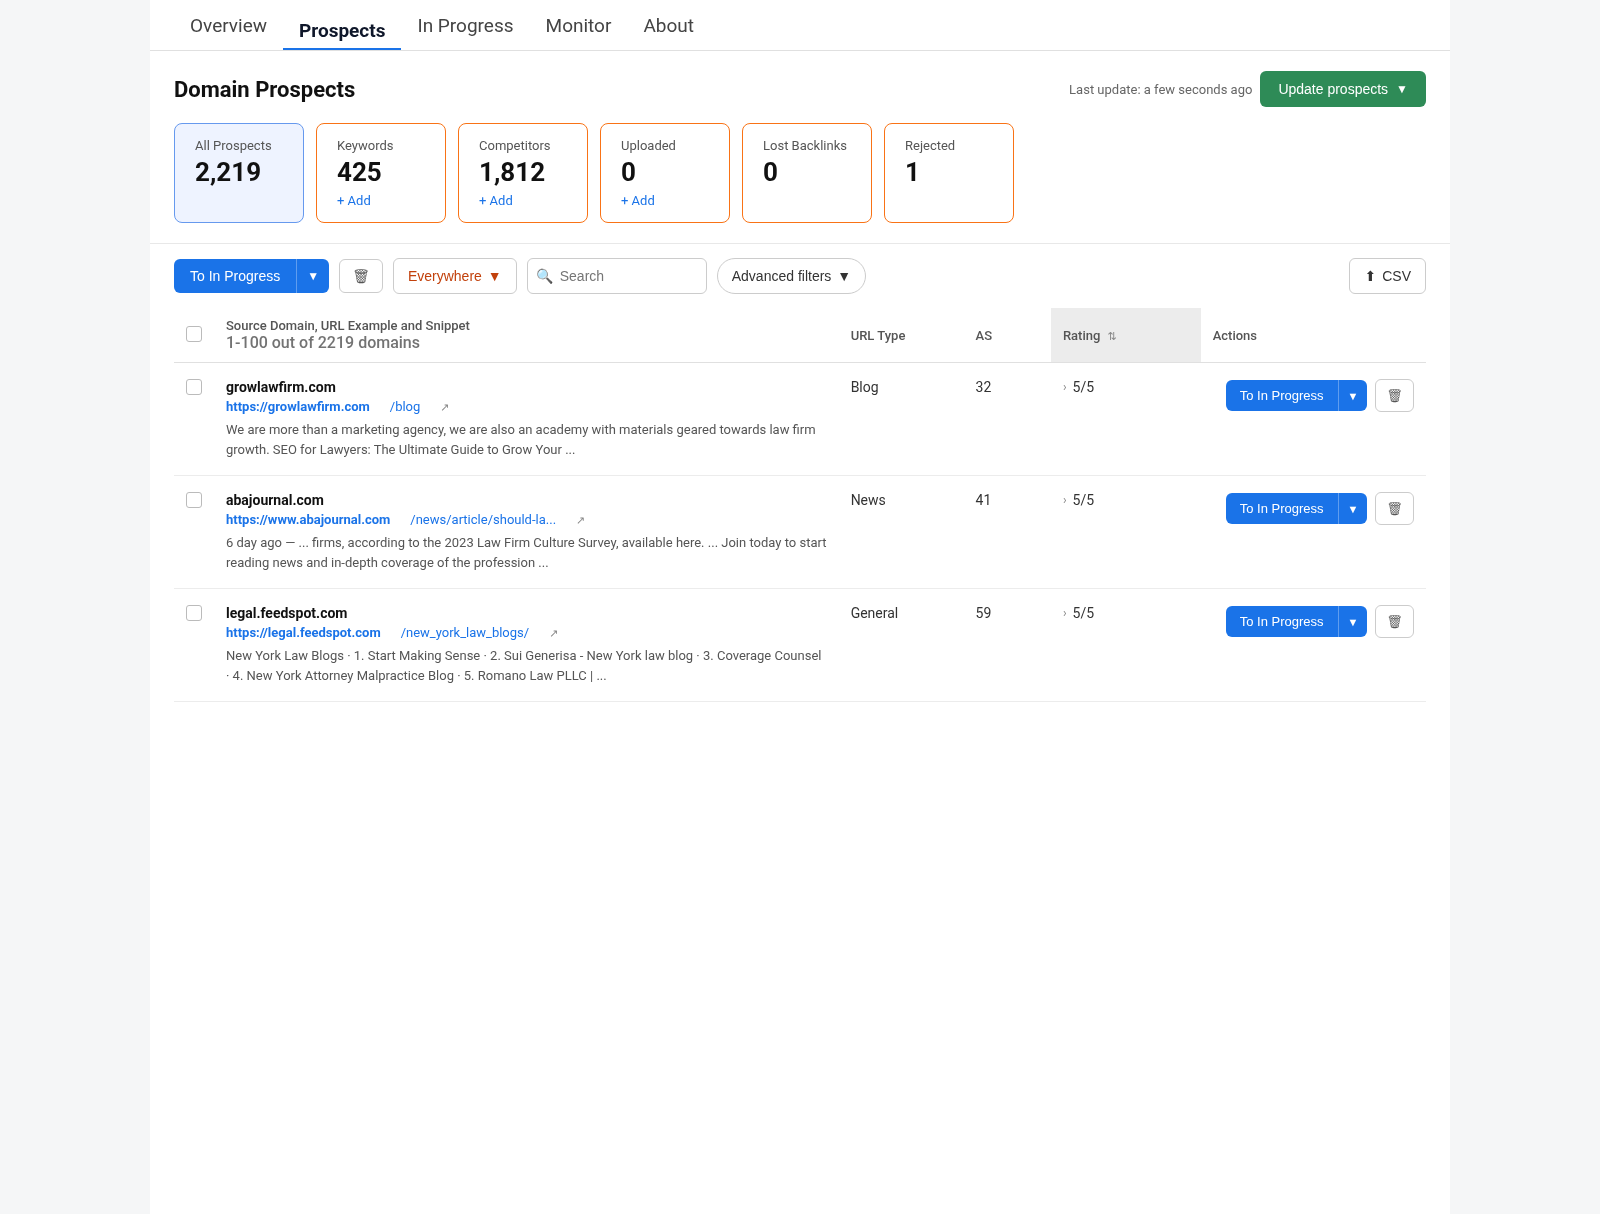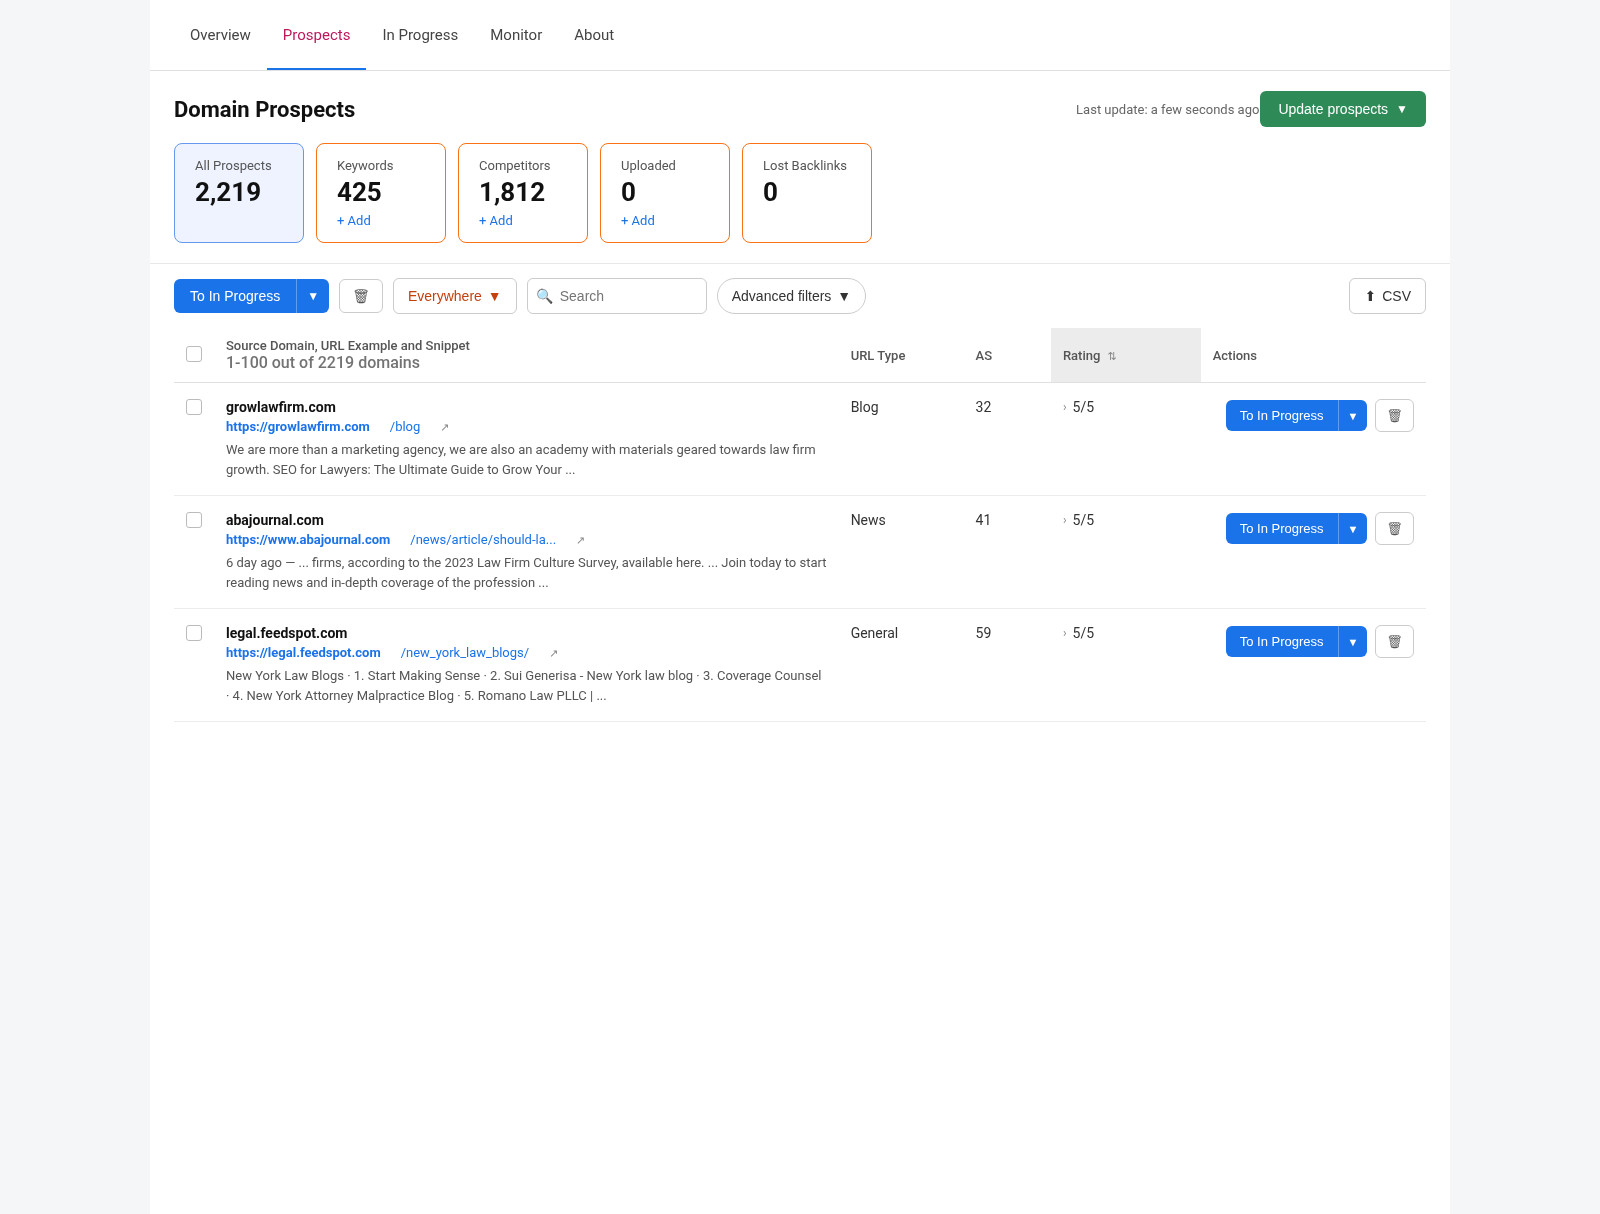--- a/index.html
+++ b/index.html
@@ -2,28 +2,28 @@
 <html><head>
   <meta charset="utf-8">
   <style>
     * { box-sizing: border-box; margin: 0; padding: 0; }
     body { font-family: -apple-system, BlinkMacSystemFont, 'Segoe UI', Roboto, sans-serif; background: #f5f6f7; color: #222; font-size: 14px; }
 
     .app-container { background: #fff; min-height: 100vh; max-width: 1300px; margin: 0 auto; }
 
     
     .nav-bar { display: flex; align-items: center; padding: 0 24px; border-bottom: 1px solid #e0e0e0; background: #fff; }
-    .nav-bar a { display: inline-block; padding: 26px 16px; font-size: 15px; color: #444; text-decoration: none; position: relative; }
-    .nav-bar a.active { color: #be185d; font-weight: 400; }
+    .nav-bar a { display: inline-block; padding: 8px 16px; font-size: 19px; color: #444; text-decoration: none; position: relative; }
+    .nav-bar a.active { color: #0f172a; font-weight: 700; margin-top: 11px; }
     .nav-bar a.active::after { content: ''; position: absolute; bottom: 0; left: 0; right: 0; height: 2px; background: #1a73e8; }
 
     
     .page-header { display: flex; align-items: center; justify-content: space-between; padding: 20px 24px 16px; }
     .page-title { font-size: 22px; font-weight: 700; color: #111; }
-    .header-right { display: flex; align-items: center; gap: 1px; }
+    .header-right { display: flex; align-items: center; gap: 8px; }
     .last-update { color: #666; font-size: 13px; }
     .update-btn { background: #2e8b57; color: #fff; border: none; border-radius: 6px; padding: 10px 18px; font-size: 14px; font-weight: 500; cursor: pointer; display: flex; align-items: center; gap: 8px; }
     .update-btn .chevron { font-size: 12px; }
 
     
     .stats-row { display: flex; gap: 0; padding: 0 24px 20px; }
     .stat-card { border: 1px solid #f97316; border-radius: 8px; padding: 14px 20px; min-width: 130px; margin-right: 12px; cursor: pointer; }
     .stat-card.active { background: #eef3ff; border-color: #6699ee; }
     .stat-card .stat-label { font-size: 13px; color: #555; margin-bottom: 4px; }
     .stat-card .stat-value { font-size: 26px; font-weight: 700; color: #111; }
@@ -115,20 +115,24 @@
     </div>
     <div class="stat-card">
       <div class="stat-label">Uploaded</div>
       <div class="stat-value">0</div>
       <div class="stat-add">+ Add</div>
     </div>
     <div class="stat-card">
       <div class="stat-label">Lost Backlinks</div>
       <div class="stat-value">0</div>
     </div>
+    <div class="stat-card">
+      <div class="stat-label">Rejected</div>
+      <div class="stat-value">1</div>
+    </div>
   </div>
 
   <div class="toolbar">
     <div class="btn-split">
       <button class="main-part">To In Progress</button>
       <button class="arrow-part">▼</button>
     </div>
     <button class="btn-icon">🗑</button>
     <button class="dropdown-btn">
       <span>Everywhere</span>

